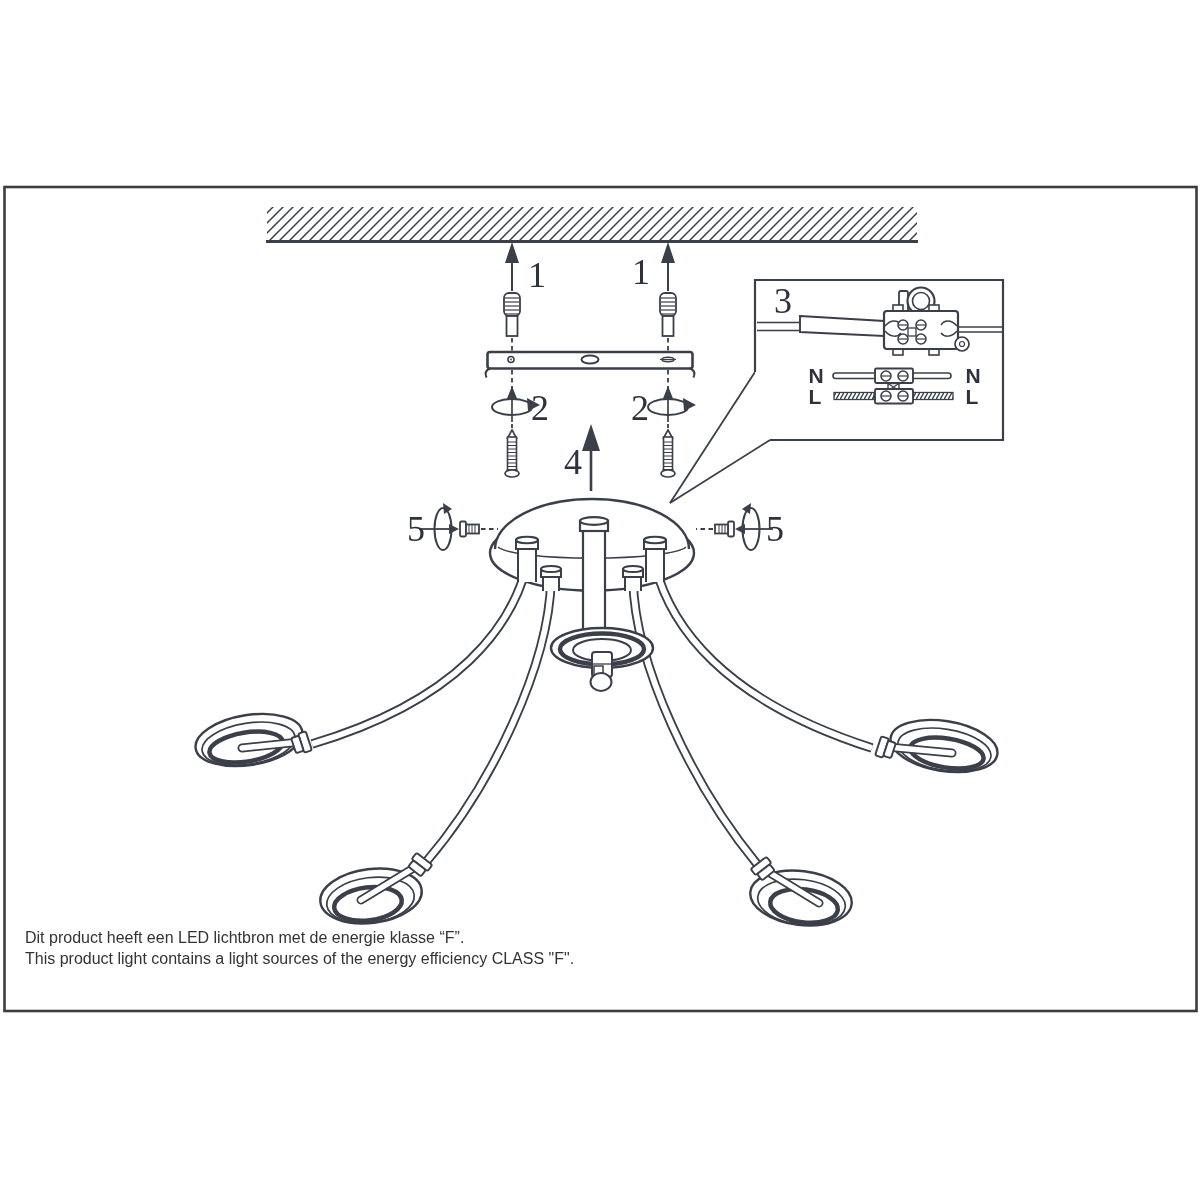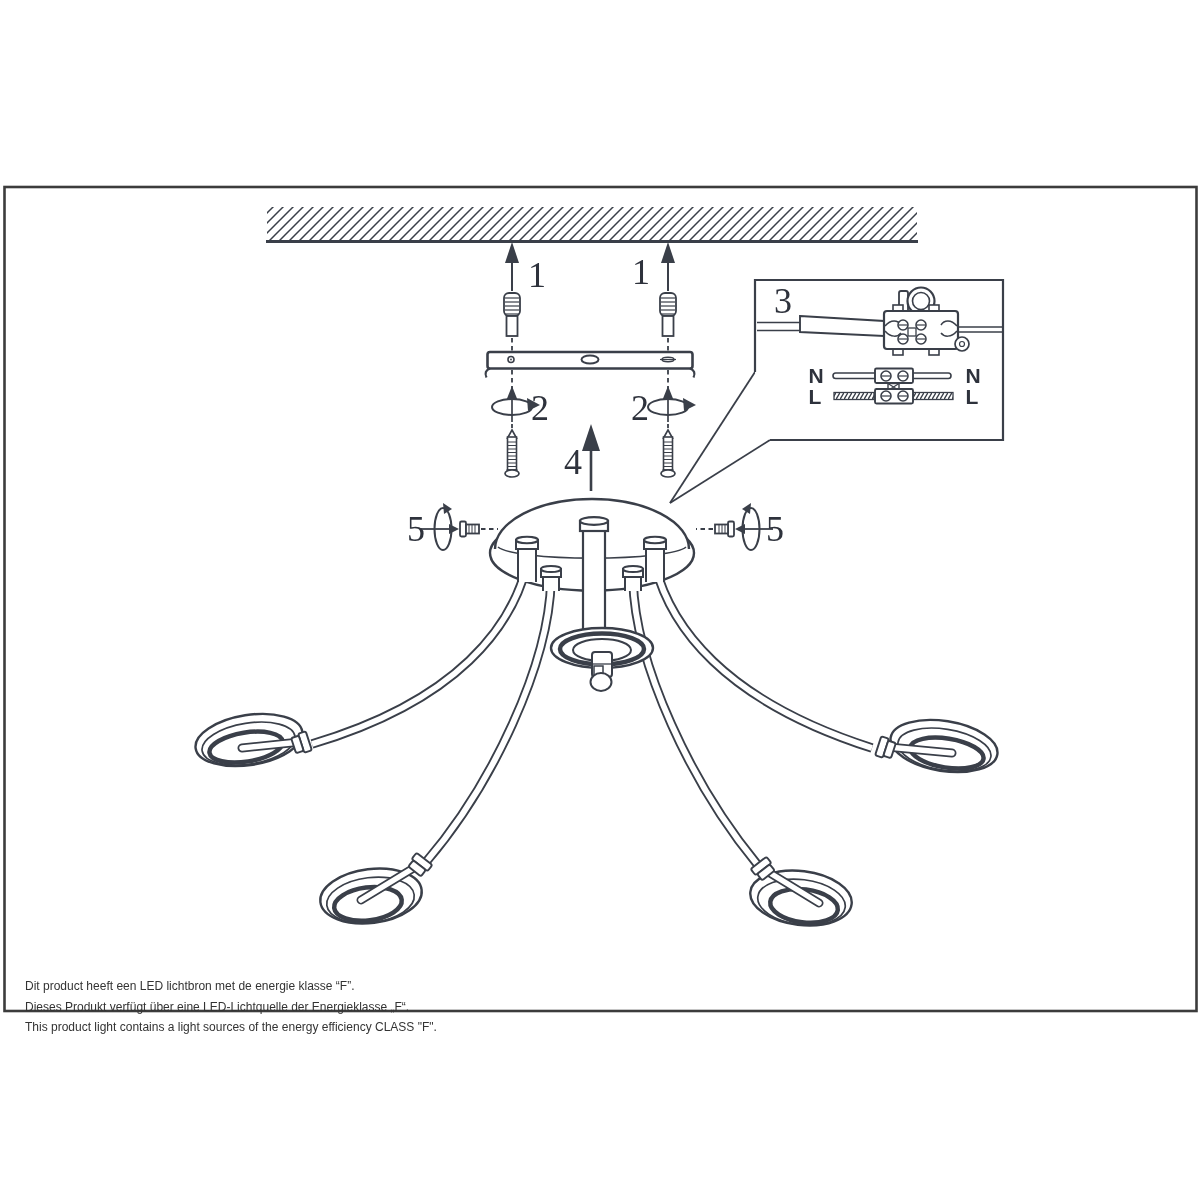--- a/index.html
+++ b/index.html
@@ -2,21 +2,21 @@
 <html><head>
 <meta charset="utf-8">
 <style>
   html,body{margin:0;padding:0;background:#ffffff;}
   .page{position:relative;width:1200px;height:1200px;background:#ffffff;overflow:hidden;
         font-family:"Liberation Sans",sans-serif;}
   svg{position:absolute;left:0;top:0;}
   .lbl{font-family:"Liberation Serif",serif;font-size:36px;fill:#2e323c;}
   .wlbl{font-family:"Liberation Sans",sans-serif;font-size:21px;font-weight:600;fill:#2e323c;}
   .footer{position:absolute;left:25px;top:928px;color:#333333;
-          font-size:12px;line-height:20.6px;margin-top:48px;}
+          font-size:16px;line-height:20.6px;}
   .footer div{white-space:nowrap;}
 </style>
 </head>
 <body>
 
 <div class="page">
 
 <svg width="1200" height="1200" viewBox="0 0 1200 1200">
   <defs>
     <pattern id="ceilHatch" patternUnits="userSpaceOnUse" width="10" height="10">
@@ -293,17 +293,16 @@
   <text class="lbl" x="775" y="541" text-anchor="middle">5</text>
 
   <text class="wlbl" x="816" y="383" text-anchor="middle">N</text>
   <text class="wlbl" x="973" y="383" text-anchor="middle">N</text>
   <text class="wlbl" x="815" y="404" text-anchor="middle">L</text>
   <text class="wlbl" x="972" y="404" text-anchor="middle">L</text>
 </svg>
 
 <div class="footer">
   <div>Dit product heeft een LED lichtbron met de energie klasse “F”.</div>
-  <div>Dieses Produkt verfügt über eine LED-Lichtquelle der Energieklasse „F“.</div>
   <div>This product light contains a light sources of the energy efficiency CLASS "F".</div>
 </div>
 
 </div>
 
 </body></html>

